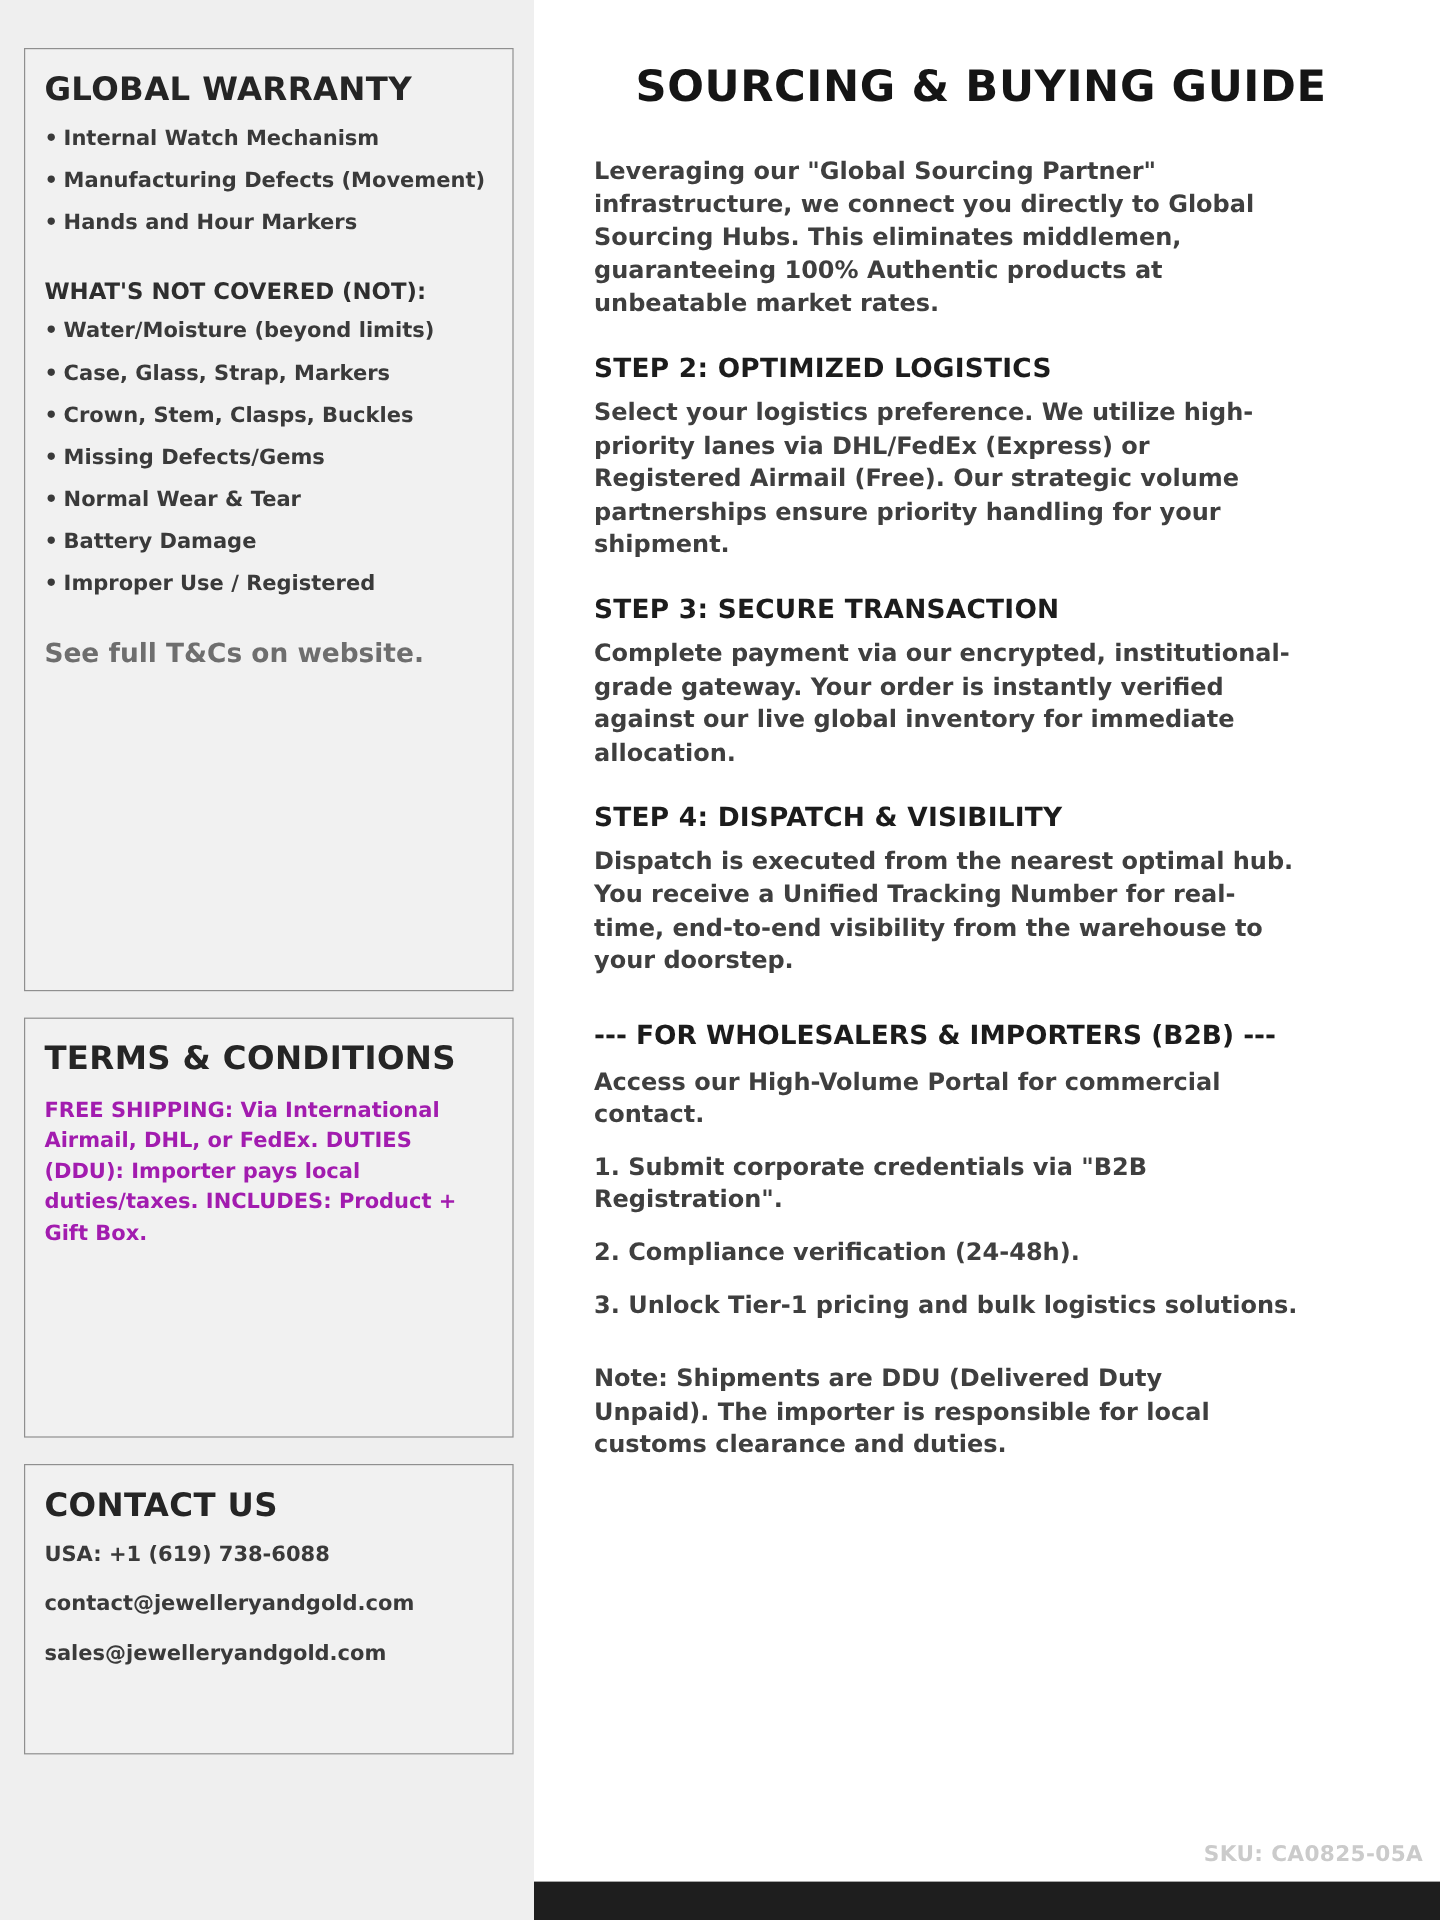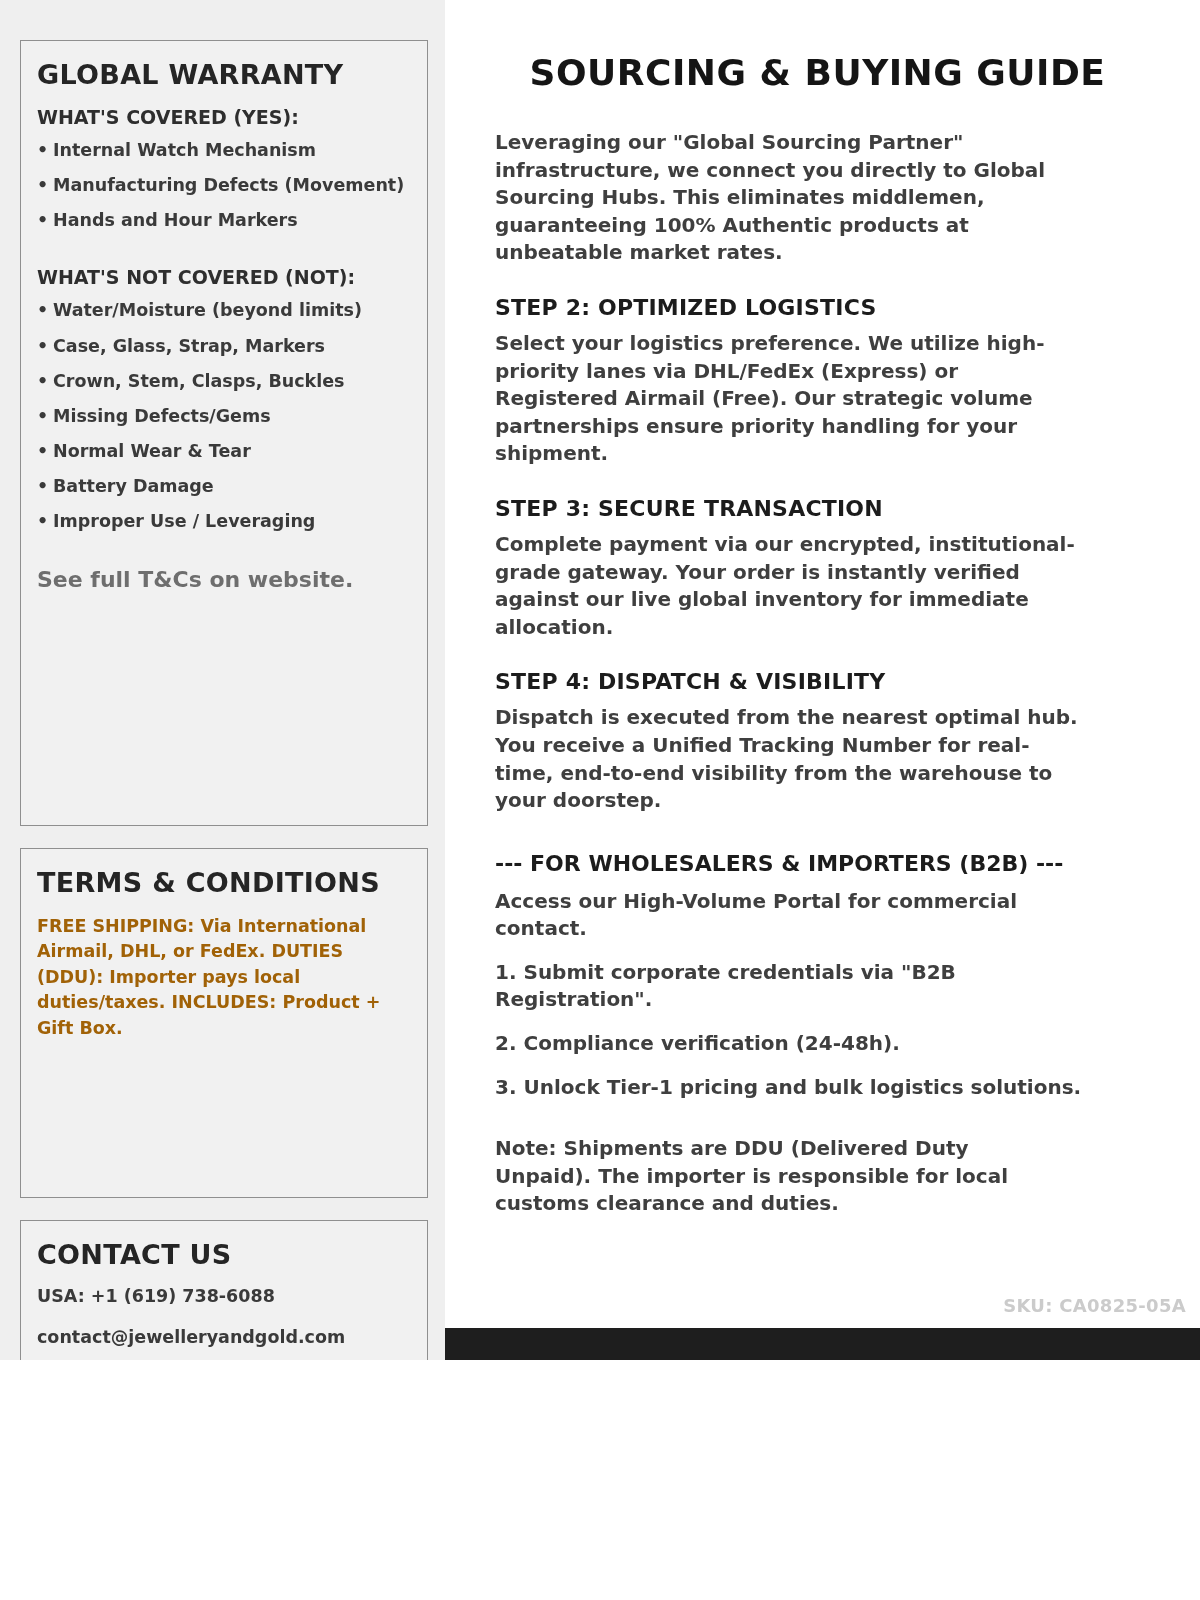--- a/index.html
+++ b/index.html
@@ -4,21 +4,21 @@
 <style>
   * { margin: 0; padding: 0; box-sizing: border-box; }
   html, body { background: #ffffff; }
   body {
     font-family: "DejaVu Sans", "Liberation Sans", sans-serif;
     color: #3d3d3d;
   }
   .page {
     position: relative;
     width: 1200px;
-    height: 1360px;
+    height: 1600px;
     background: #ffffff;
     overflow: hidden;
   }
 
   
   .sidebar {
     position: absolute;
     left: 0; top: 0; bottom: 0;
     width: 445px;
     background: #efefef;
@@ -65,21 +65,21 @@
   }
   .footnote {
     font-size: 22px;
     font-weight: 600;
     color: #6e6e6e;
     margin-top: 6px;
   }
   .panel-body {
     font-size: 17.5px;
     font-weight: 600;
-    color: #a16207;
+    color: #a21caf;
     line-height: 1.45;
   }
   .contact-line {
     font-size: 17.5px;
     font-weight: 600;
     color: #3a3a3a;
     margin-bottom: 21px;
   }
 
   
@@ -149,36 +149,35 @@
 </head>
 <body>
 
 <div class="page">
 
   <aside class="sidebar">
 
     <section class="panel panel-warranty">
       <h2 class="panel-title">GLOBAL WARRANTY</h2>
 
-      <h3 class="sub-heading">WHAT'S COVERED (YES):</h3>
       <ul class="bullet-list">
         <li>Internal Watch Mechanism</li>
         <li>Manufacturing Defects (Movement)</li>
         <li>Hands and Hour Markers</li>
       </ul>
 
       <h3 class="sub-heading">WHAT'S NOT COVERED (NOT):</h3>
       <ul class="bullet-list">
         <li>Water/Moisture (beyond limits)</li>
         <li>Case, Glass, Strap, Markers</li>
         <li>Crown, Stem, Clasps, Buckles</li>
         <li>Missing Defects/Gems</li>
         <li>Normal Wear &amp; Tear</li>
         <li>Battery Damage</li>
-        <li>Improper Use / Leveraging</li>
+        <li>Improper Use / Registered</li>
       </ul>
 
       <p class="footnote">See full T&amp;Cs on website.</p>
     </section>
 
     <section class="panel panel-terms">
       <h2 class="panel-title">TERMS &amp; CONDITIONS</h2>
       <p class="panel-body">FREE SHIPPING: Via International Airmail, DHL, or FedEx.  DUTIES (DDU): Importer pays local duties/taxes.  INCLUDES: Product + Gift Box.</p>
     </section>
 

